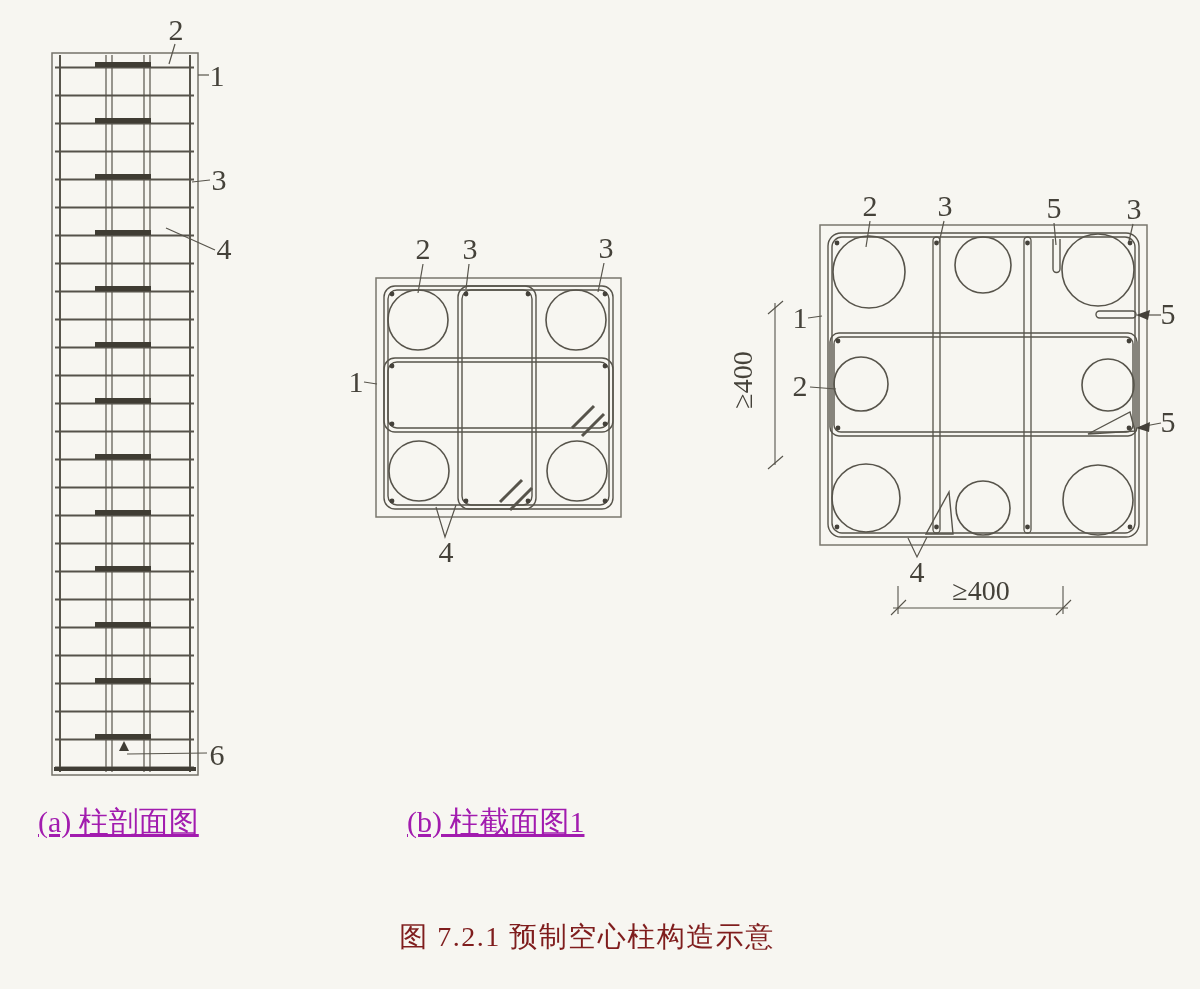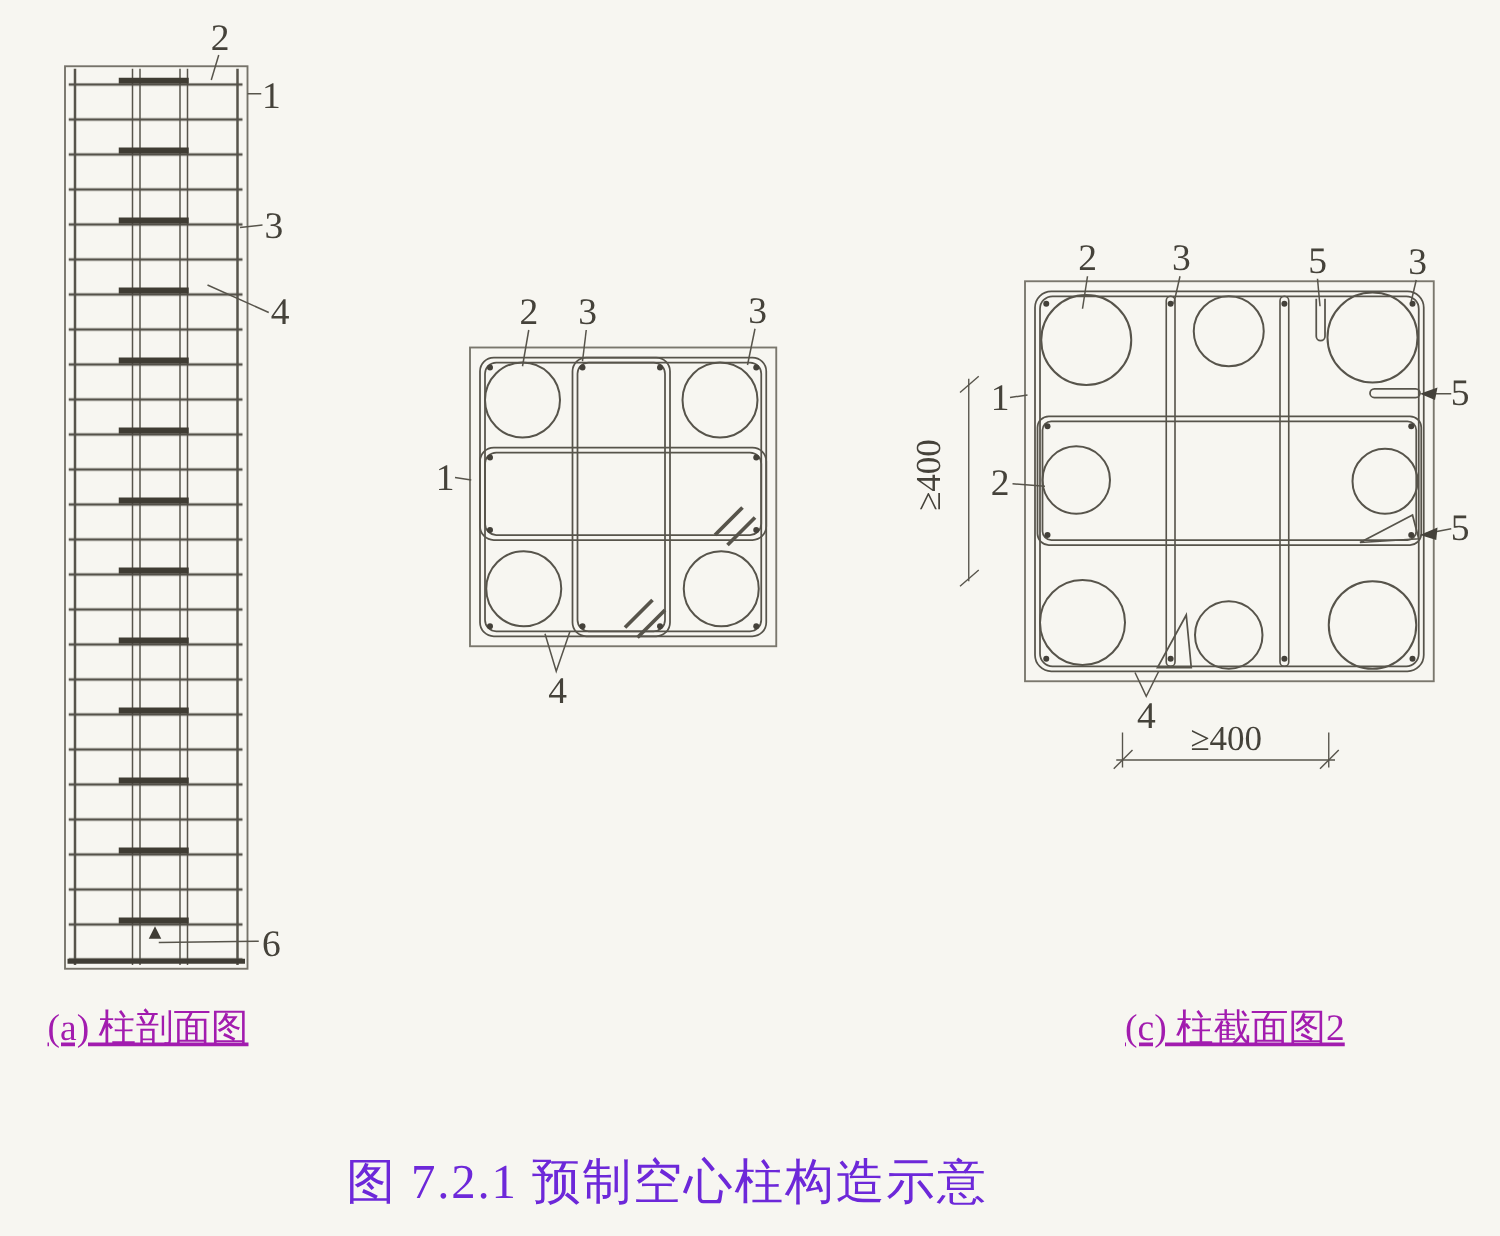--- a/index.html
+++ b/index.html
@@ -29,24 +29,24 @@
     left:128px;top:869px;
     font-size:28px;
     color:#413e37;
     letter-spacing:0.5px;
     white-space:nowrap;
   }
   .figcaption{
     position:absolute;
     left:277px;top:918px;
     width:620px;
-    text-align:left;
-    font-size:39px;
+    text-align:center;
+    font-size:28px;
     letter-spacing:1.5px;
-    color:#6d28d9;
+    color:#7f1d1d;
     white-space:nowrap;
   }
 </style>
 </head>
 <body>
 
 <div id="page">
 
   <svg width="1200" height="790" viewBox="0 0 1200 790">
     <defs>
@@ -215,18 +215,18 @@
       <line x1="893" y1="608" x2="1068" y2="608"></line>
       <line x1="898" y1="586" x2="898" y2="614"></line>
       <line x1="1063" y1="586" x2="1063" y2="614"></line>
       <line x1="891" y1="615" x2="906" y2="600"></line>
       <line x1="1056" y1="615" x2="1071" y2="600"></line>
       <text x="981" y="600" font-size="28" text-anchor="middle">≥400</text>
     </g>
   </svg>
 
   <div class="cap" style="left:38px;top:802px">(a) 柱剖面图</div>
-  <div class="cap" style="left:900px;top:802px">(c) 柱截面图2</div>
+  <div class="cap" style="left:407px;top:802px">(b) 柱截面图1</div>
 
 
   <div class="figcaption">图 7.2.1  预制空心柱构造示意</div>
 
 </div>
 
 </body></html>

